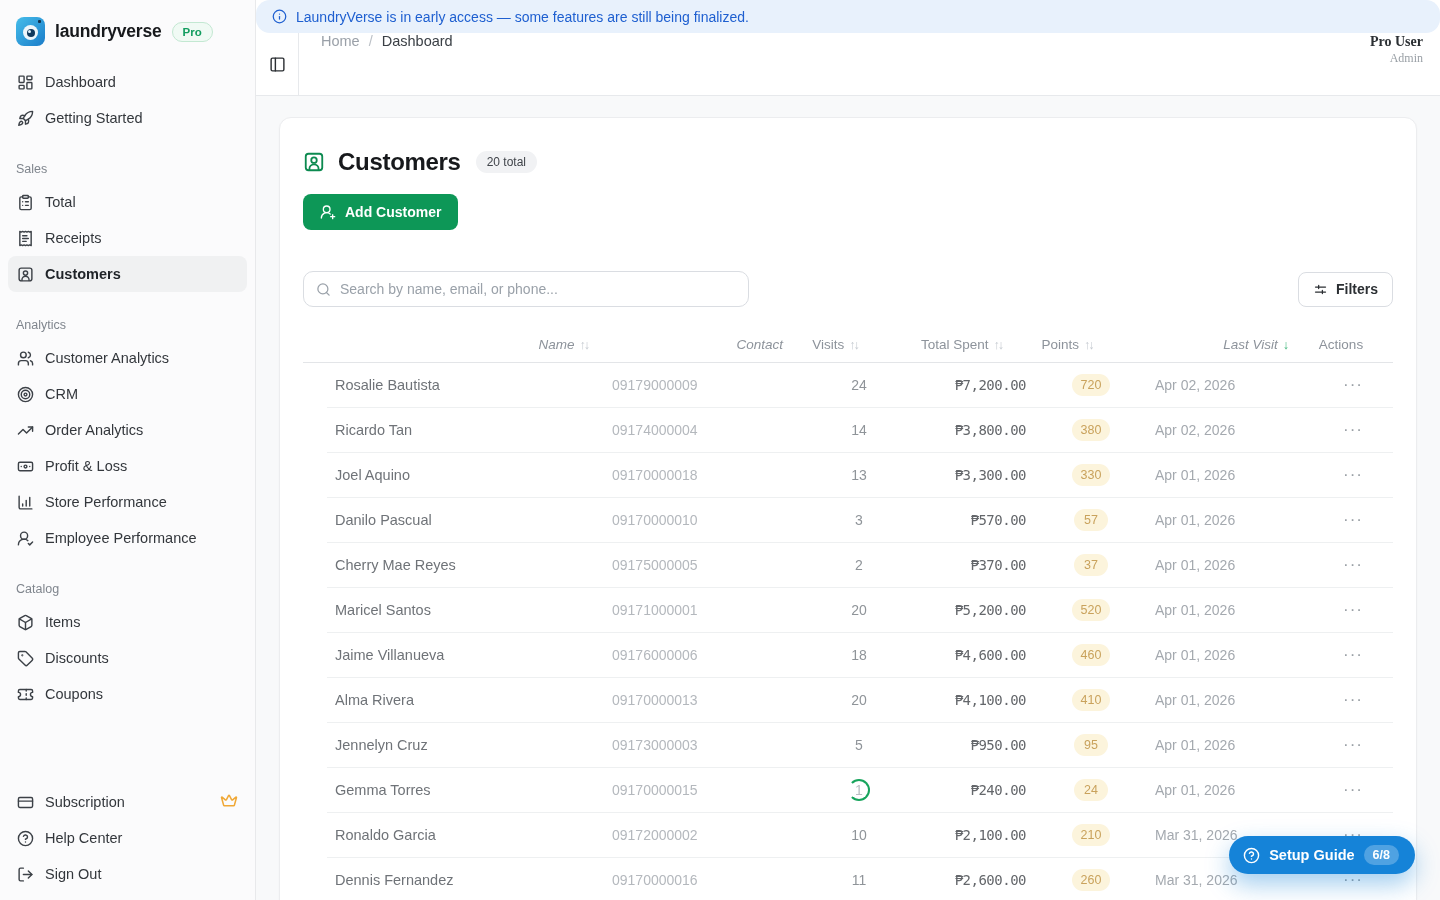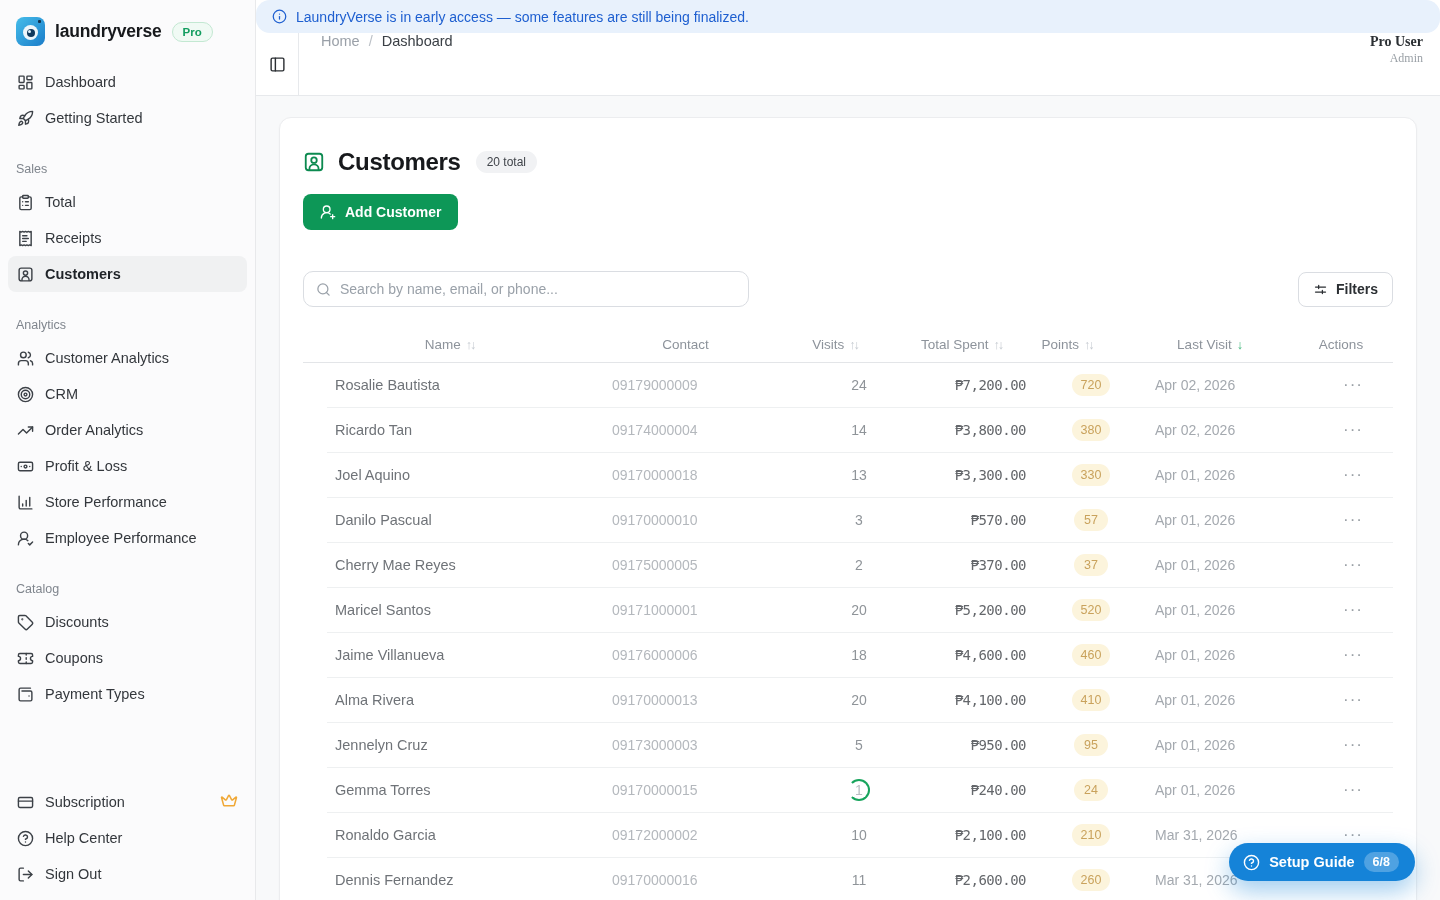--- a/index.html
+++ b/index.html
@@ -68,39 +68,39 @@
   .filters-btn svg{width:15px;height:15px;display:block;color:#2b2f33;}
 
   
   .tbl{margin-top:20px;}
   .trow{display:grid;grid-template-columns:285px 195px 104px 123px 114px 165px 1fr;align-items:center;}
   .thead{height:36px;border-bottom:1px solid #e3e5e8;}
   .th{font-size:13.5px;color:#8d939b;display:flex;align-items:center;gap:5px;}
   .th.sortable{cursor:pointer;}
   .th .arr{font-size:12.5px;color:#c6cbd1;letter-spacing:-2px;}
   .th .arr.active{color:var(--sort-active);letter-spacing:0;}
-  .al{justify-content:center;} .ac{justify-content:center;} .ar{justify-content:flex-end;}
+  .al{justify-content:flex-end;font-style:italic;} .ac{justify-content:center;} .ar{justify-content:flex-end;}
   .pl8{padding-left:8px;} .pr8{padding-right:8px;} .pl7{padding-left:7px;}
   .tbody .trow{height:45px;border-bottom:1px solid #eef0f1;cursor:pointer;margin-left:24px;}
   .c-name{font-size:14.5px;color:#6f7378;padding-left:8px;}
   .c-contact{font-size:14px;color:#b4b8bd;}
   .c-visits{font-size:14px;color:#8f9499;text-align:center;position:relative;}
   .c-total{font-size:14px;color:#64676b;text-align:right;padding-right:8px;font-family:"DejaVu Sans Mono","DejaVu Sans",monospace;letter-spacing:-0.5px;}
   .c-points{display:flex;justify-content:center;}
   .points-pill{min-width:34px;text-align:center;font-size:12.5px;color:var(--points-text);background:var(--points-bg);border-radius:999px;padding:4px 9px;}
   .c-date{font-size:14px;color:#a4a9af;padding-left:7px;}
   .c-actions{text-align:center;}
   .dots-btn{border:none;background:transparent;color:#9aa0a6;font-size:17px;letter-spacing:1px;cursor:pointer;line-height:1;font-family:inherit;}
   .spin-wrap{position:relative;display:inline-flex;align-items:center;justify-content:center;width:26px;height:26px;}
   .spin-num{color:#b9bdc2;}
   .spinner{position:absolute;left:2px;top:2px;width:22px;height:22px;border-radius:50%;border:2.5px solid transparent;border-top-color:var(--spinner);border-right-color:var(--spinner);border-bottom-color:var(--spinner);animation:sp 1s linear infinite;}
   @keyframes sp{from{transform:rotate(-30deg);}to{transform:rotate(330deg);}}
 
   
-  .setup-btn{position:absolute;right:25px;bottom:19px;height:38px;display:flex;align-items:center;gap:9px;padding:0 16px 0 14px;background:var(--setup-blue);border:none;border-radius:999px;color:#fff;cursor:pointer;box-shadow:0 10px 24px rgba(21,131,216,.4);font-family:inherit;z-index:5;}
+  .setup-btn{position:absolute;right:25px;bottom:26px;height:38px;display:flex;align-items:center;gap:9px;padding:0 16px 0 14px;background:var(--setup-blue);border:none;border-radius:999px;color:#fff;cursor:pointer;box-shadow:0 10px 24px rgba(21,131,216,.4);font-family:inherit;z-index:5;}
   .setup-btn svg{width:17px;height:17px;display:block;}
   .setup-label{font-size:14.5px;font-weight:700;}
   .setup-badge{font-size:12.5px;font-weight:700;background:rgba(255,255,255,.25);border-radius:999px;padding:3px 9px;}
 </style>
 </head>
 <body>
 
 <div class="app">
 
   <aside class="sidebar">
@@ -232,45 +232,46 @@
               <circle cx="10" cy="8" r="5"></circle>
               <path d="m16 19 2 2 4-4"></path>
             </svg>
           </span>
           <span>Employee Performance</span>
         </div>
         <div class="nav-section-label">Catalog</div>
         <div class="nav-item">
           <span class="ni">
             <svg viewBox="0 0 24 24" fill="none" stroke="currentColor" stroke-width="2" stroke-linecap="round" stroke-linejoin="round">
+              <path d="M21 8a2 2 0 0 0-1-1.73l-7-4a2 2 0 0 0-2 0l-7 4A2 2 0 0 0 3 8v8a2 2 0 0 0 1 1.73l7 4a2 2 0 0 0 2 0l7-4A2 2 0 0 0 21 16Z"></path>
+              <path d="m3.3 7 8.7 5 8.7-5"></path>
+              <path d="M12 22V12"></path>
+            </svg>
+          </span>
+          <span>Items</span>
+        </div>
+        <div class="nav-item">
+          <span class="ni">
+            <svg viewBox="0 0 24 24" fill="none" stroke="currentColor" stroke-width="2" stroke-linecap="round" stroke-linejoin="round">
               <path d="M12.586 2.586A2 2 0 0 0 11.172 2H4a2 2 0 0 0-2 2v7.172a2 2 0 0 0 .586 1.414l8.704 8.704a2.426 2.426 0 0 0 3.42 0l6.58-6.58a2.426 2.426 0 0 0 0-3.42z"></path>
               <circle cx="7.5" cy="7.5" r=".5" fill="currentColor"></circle>
             </svg>
           </span>
           <span>Discounts</span>
         </div>
         <div class="nav-item">
           <span class="ni">
             <svg viewBox="0 0 24 24" fill="none" stroke="currentColor" stroke-width="2" stroke-linecap="round" stroke-linejoin="round">
               <path d="M2 9a3 3 0 0 1 0 6v2a2 2 0 0 0 2 2h16a2 2 0 0 0 2-2v-2a3 3 0 0 1 0-6V7a2 2 0 0 0-2-2H4a2 2 0 0 0-2 2Z"></path>
               <path d="M13 5v2"></path>
               <path d="M13 17v2"></path>
               <path d="M13 11v2"></path>
             </svg>
           </span>
           <span>Coupons</span>
-        </div>
-        <div class="nav-item">
-          <span class="ni">
-            <svg viewBox="0 0 24 24" fill="none" stroke="currentColor" stroke-width="2" stroke-linecap="round" stroke-linejoin="round">
-              <path d="M17 14h.01"></path>
-              <path d="M7 7h12a2 2 0 0 1 2 2v10a2 2 0 0 1-2 2H5a2 2 0 0 1-2-2V5a2 2 0 0 1 2-2h14"></path>
-            </svg>
-          </span>
-          <span>Payment Types</span>
         </div>
       </nav>
     <div class="nav-footer" id="nav-footer">
         <div class="nav-item">
           <span class="ni">
             <svg viewBox="0 0 24 24" fill="none" stroke="currentColor" stroke-width="2" stroke-linecap="round" stroke-linejoin="round">
               <rect x="2" y="5" width="20" height="14" rx="2"></rect>
               <line x1="2" y1="10" x2="22" y2="10"></line>
             </svg>
           </span>

